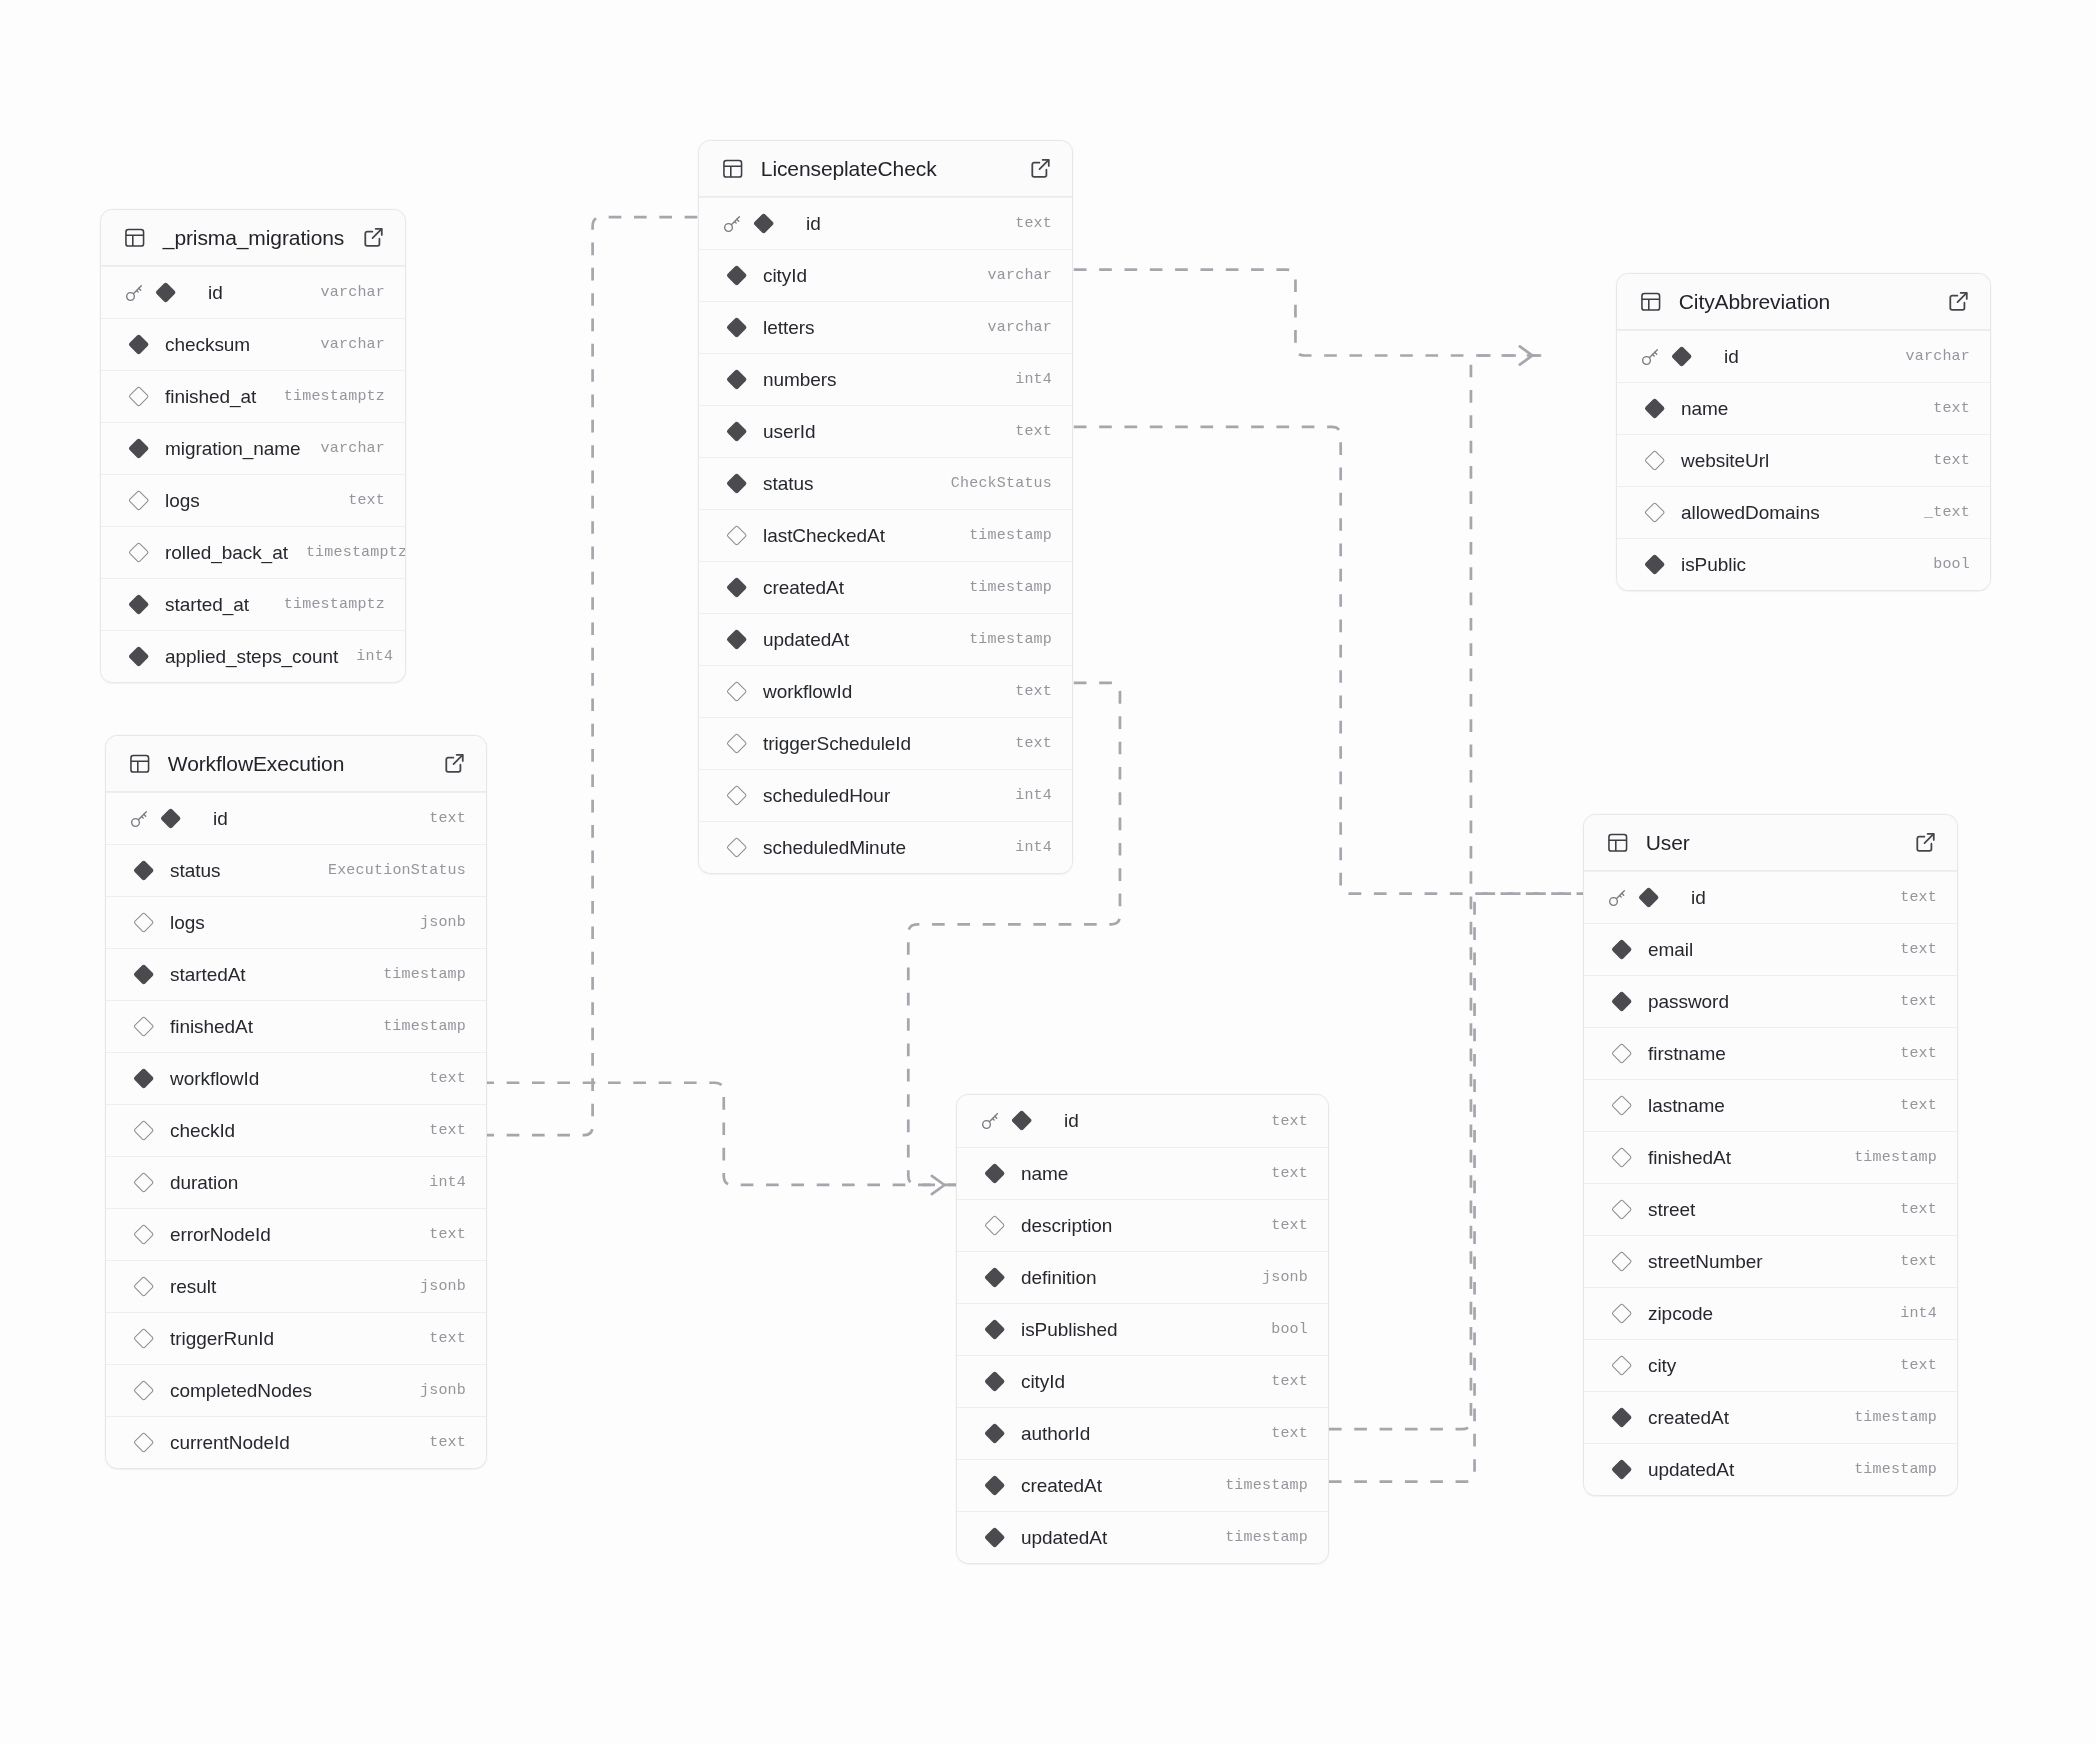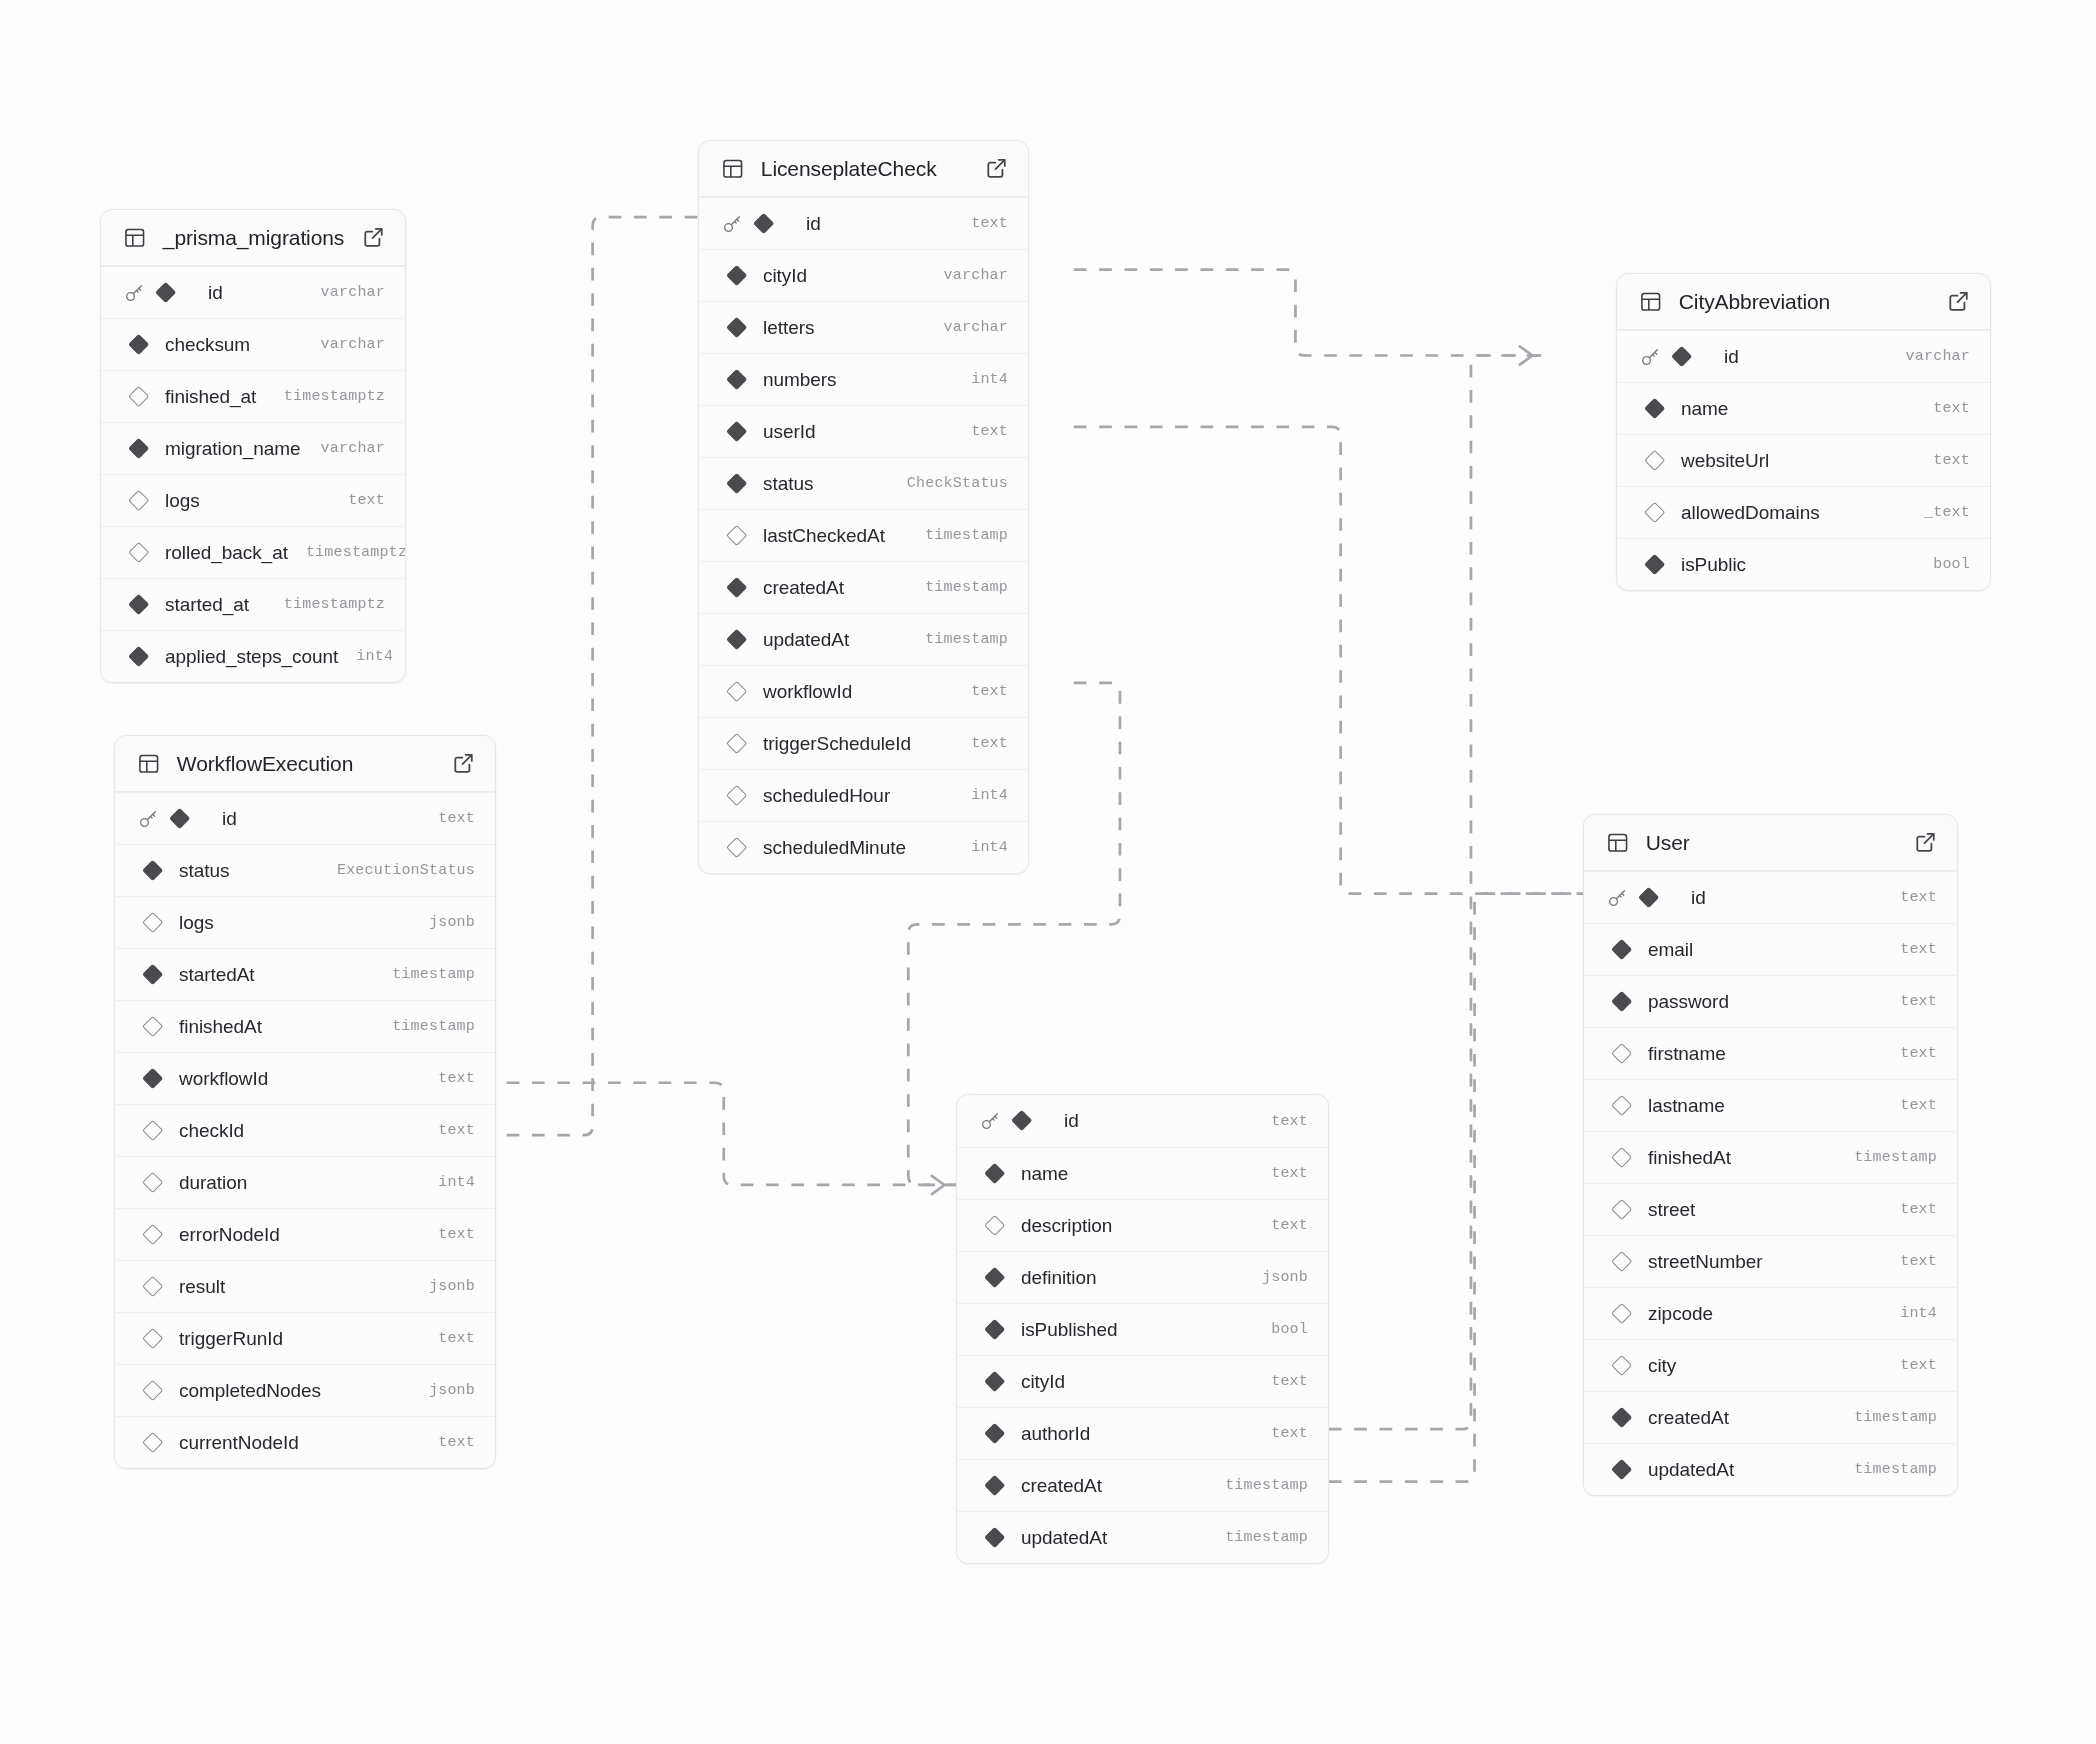--- a/index.html
+++ b/index.html
@@ -240,21 +240,21 @@
           <span class="field-type">timestamptz</span>
         </div>
         <div class="field-row">
           <span class="diamond-slot">
             <span class="dia req"></span>
           </span>
           <span class="field-name">applied_steps_count</span>
           <span class="field-type">int4</span>
         </div>
       </div>
-      <div class="table-node" style="left: 114px; top: 735px; width: 382px;">
+      <div class="table-node" style="left: 105px; top: 735px; width: 382px;">
         <div class="node-header">
           <svg class="tbl-icon" viewBox="0 0 24 24" fill="none" stroke="#3c3e44" stroke-width="1.6">
             <rect x="3" y="3.5" width="18" height="17" rx="2.5"></rect>
             <line x1="3" y1="9.5" x2="21" y2="9.5"></line>
             <line x1="10" y1="9.5" x2="10" y2="20.5"></line>
           </svg>
           <span class="node-title">WorkflowExecution</span>
           <svg class="ext-icon" viewBox="0 0 24 24" fill="none" stroke="#44464c" stroke-width="1.9" stroke-linecap="round" stroke-linejoin="round">
             <path d="M18.5 13.5V19a2 2 0 0 1-2 2H5.5a2 2 0 0 1-2-2V8a2 2 0 0 1 2-2H11"></path>
             <polyline points="14.5,3 21,3 21,9.5"></polyline>
@@ -354,21 +354,21 @@
           <span class="field-type">jsonb</span>
         </div>
         <div class="field-row">
           <span class="diamond-slot">
             <span class="dia opt"></span>
           </span>
           <span class="field-name">currentNodeId</span>
           <span class="field-type">text</span>
         </div>
       </div>
-      <div class="table-node" style="left: 698px; top: 140px; width: 331px;">
+      <div class="table-node" style="left: 698px; top: 140px; width: 375px;">
         <div class="node-header">
           <svg class="tbl-icon" viewBox="0 0 24 24" fill="none" stroke="#3c3e44" stroke-width="1.6">
             <rect x="3" y="3.5" width="18" height="17" rx="2.5"></rect>
             <line x1="3" y1="9.5" x2="21" y2="9.5"></line>
             <line x1="10" y1="9.5" x2="10" y2="20.5"></line>
           </svg>
           <span class="node-title">LicenseplateCheck</span>
           <svg class="ext-icon" viewBox="0 0 24 24" fill="none" stroke="#44464c" stroke-width="1.9" stroke-linecap="round" stroke-linejoin="round">
             <path d="M18.5 13.5V19a2 2 0 0 1-2 2H5.5a2 2 0 0 1-2-2V8a2 2 0 0 1 2-2H11"></path>
             <polyline points="14.5,3 21,3 21,9.5"></polyline>

